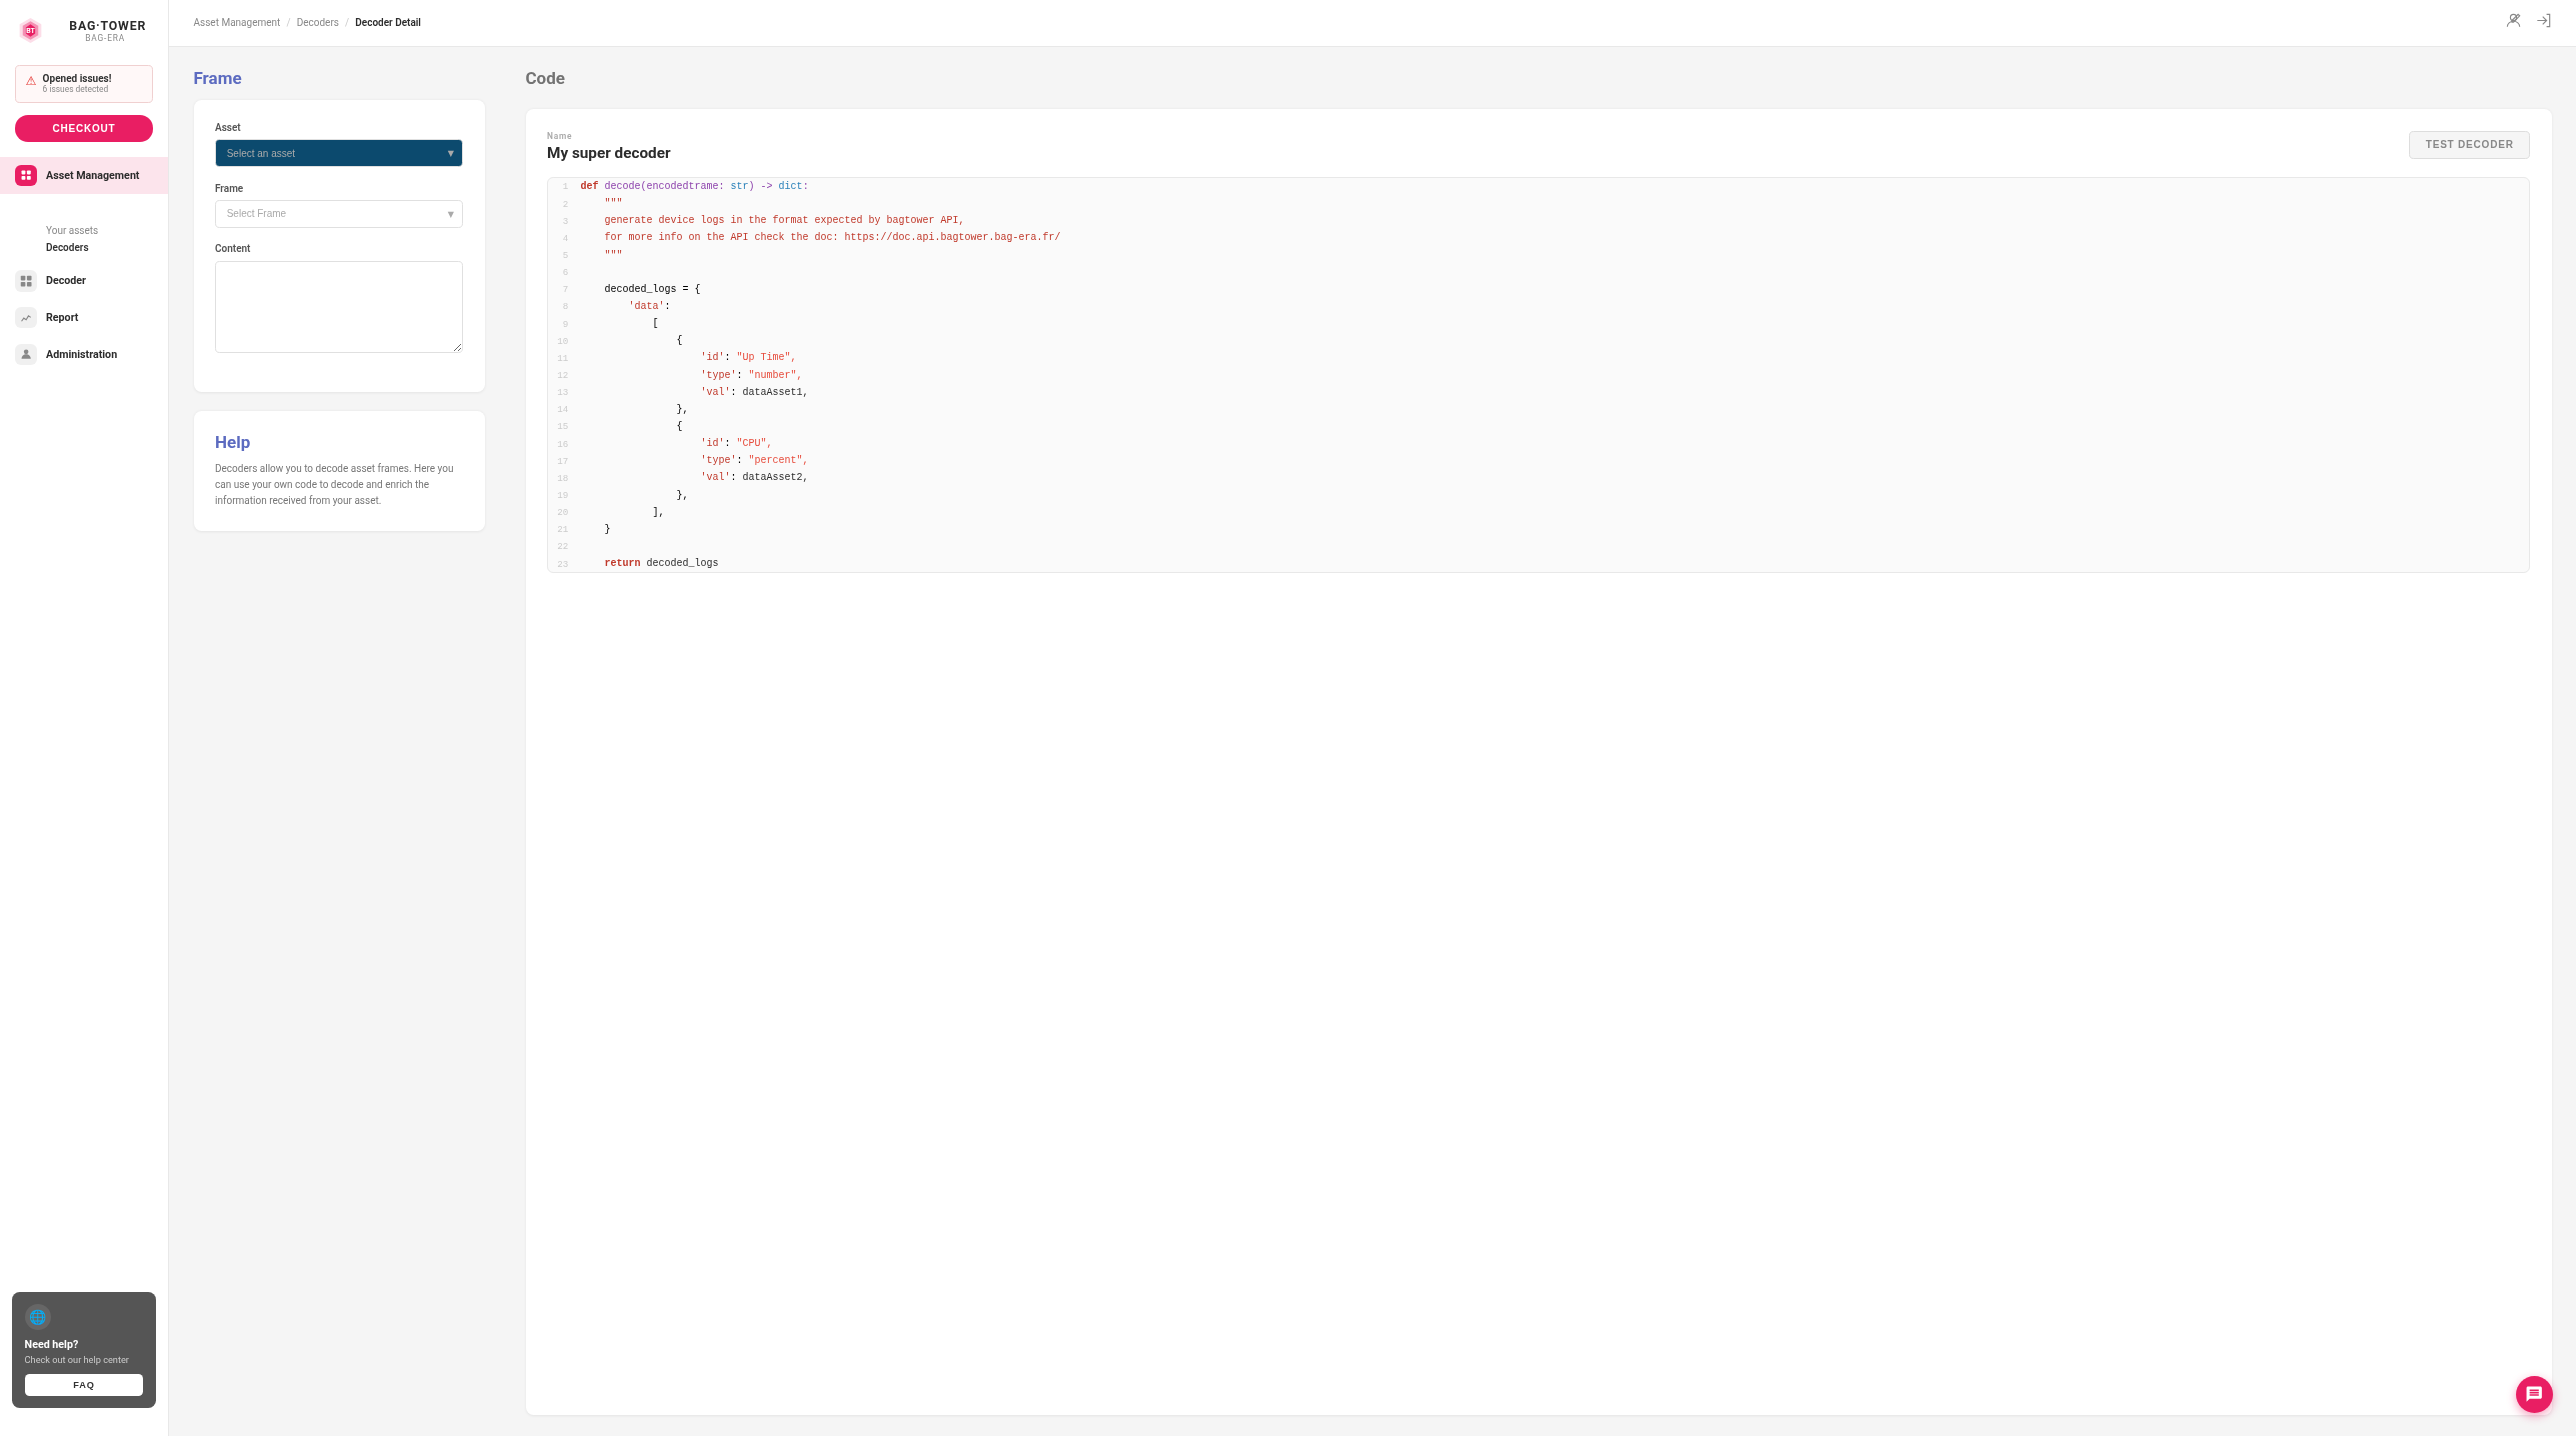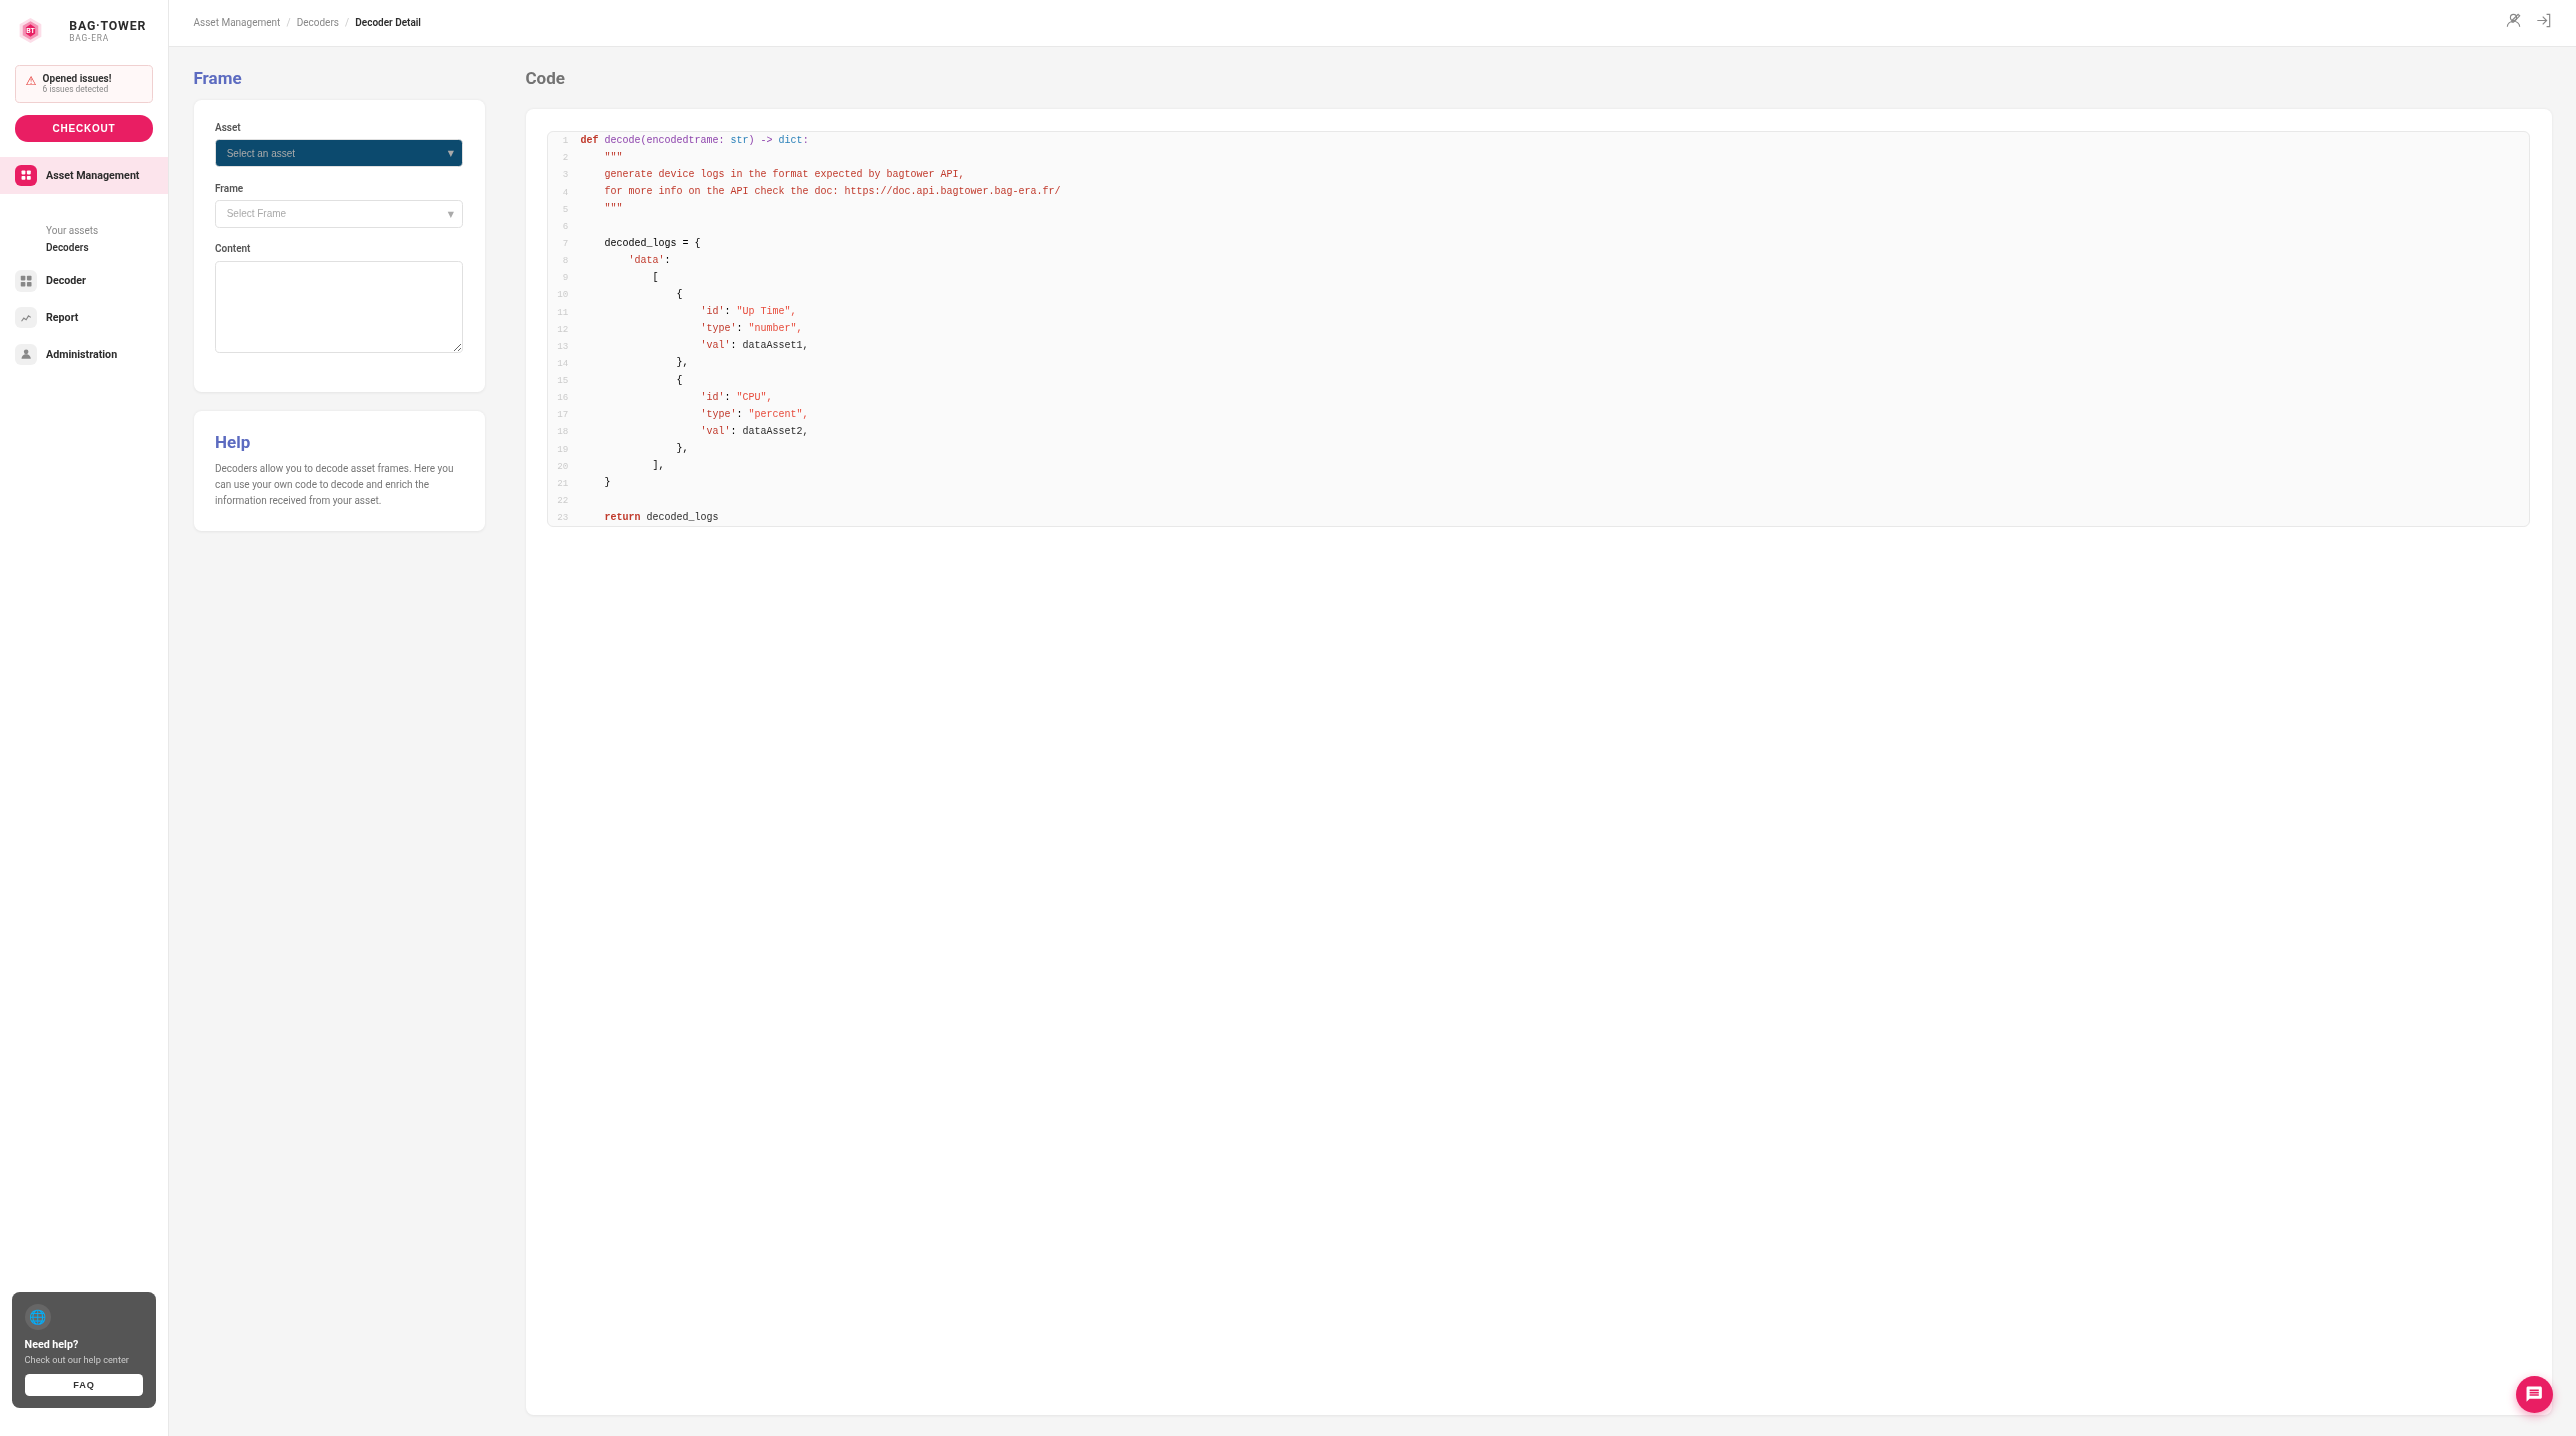--- a/index.html
+++ b/index.html
@@ -44,20 +44,21 @@
       font-size: 12.3px;
       font-weight: 700;
       color: #2c2c2c;
       letter-spacing: 0.8px;
     }
 
     .logo-subtitle {
       font-size: 8.4px;
       color: #888;
       letter-spacing: 0.8px;
+      margin-left: 16px;
     }
 
     .issues-box {
       margin: 12.3px 15.3px;
       background: #fff8f8;
       border: 0.8px solid #f0d0d0;
       border-radius: 4.6px;
       padding: 7.7px 9.2px;
       display: flex;
       align-items: flex-start;
@@ -607,20 +608,27 @@
       <div class="help-section">
         <div class="help-section-title">Help</div>
         <div class="help-section-text">Decoders allow you to decode asset frames. Here you can use your own code to decode and enrich the information received from your asset.</div>
       </div>
     </div>
 
     <div class="right-panel">
       <div class="code-section-title">Code</div>
 
       <div class="code-card">
+        <div class="code-header">
+          <div>
+            <div class="name-label">Name</div>
+            <div class="decoder-name">My super decoder</div>
+          </div>
+          <button class="test-decoder-btn">TEST DECODER</button>
+        </div>
 
         <div class="code-editor">
           <table class="code-table">
             <tbody id="code-body">
             <tr>
                   <td class="line-num">1</td>
                   <td class="line-code"><span class="kw-def">def</span> <span class="kw-fn">decode(encodedtrame: </span><span class="kw-type">str</span><span class="kw-fn">) -&gt; </span><span class="kw-type">dict</span><span class="kw-fn">:</span></td>
                 </tr>
                 <tr>
                   <td class="line-num">2</td>

